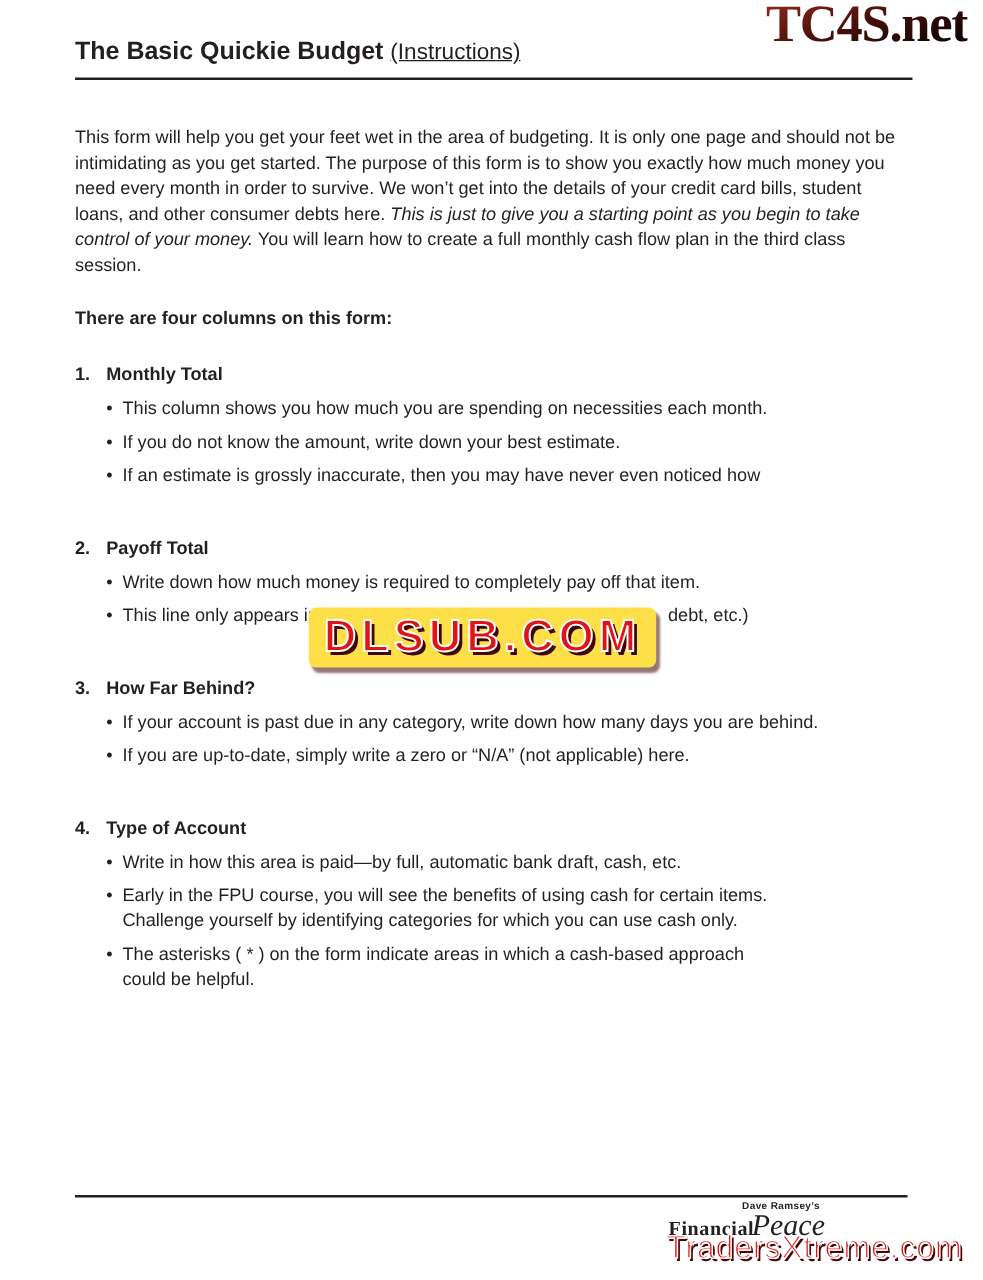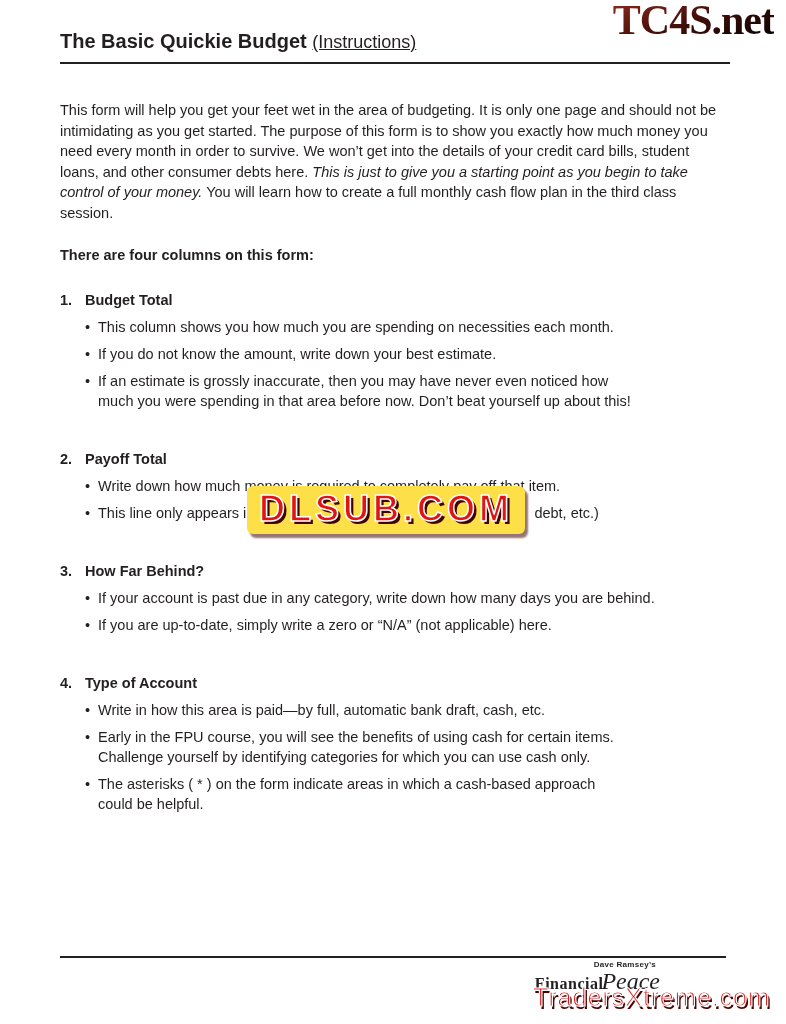--- a/index.html
+++ b/index.html
@@ -155,26 +155,26 @@
   <p class="intro">
     <span>This form will help you get your feet wet in the area of budgeting. It is only one page and should not be intimidating as you get started. The purpose of this form is to show you exactly how much money you need every month in order to survive. We won’t get into the details of your credit card bills, student loans, and other consumer debts here.</span>
     <em>This is just to give you a starting point as you begin to take control of your money.</em>
     <span>You will learn how to create a full monthly cash flow plan in the third class session.</span>
   </p>
 
   <p class="columns-heading">There are four columns on this form:</p>
 
   <section class="section first">
     <div class="sec-title">
-      <span class="sec-num">1.</span><span class="sec-name">Budget Total</span>
+      <span class="sec-num">1.</span><span class="sec-name">Monthly Total</span>
     </div>
     <ul class="bullets">
       <li>This column shows you how much you are spending on necessities each month.</li>
       <li>If you do not know the amount, write down your best estimate.</li>
-      <li><span>If an estimate is grossly inaccurate, then you may have never even noticed how</span><br><span>much you were spending in that area before now. Don’t beat yourself up about this!</span></li>
+      <li><span>If an estimate is grossly inaccurate, then you may have never even noticed how</span><br></li>
     </ul>
   </section>
 
   <section class="section">
     <div class="sec-title">
       <span class="sec-num">2.</span><span class="sec-name">Payoff Total</span>
     </div>
     <ul class="bullets">
       <li>Write down how much money is required to completely pay off that item.</li>
       <li><span>This line only appears in</span><span class="wm-gap"></span><span>debt, etc.)</span></li>

